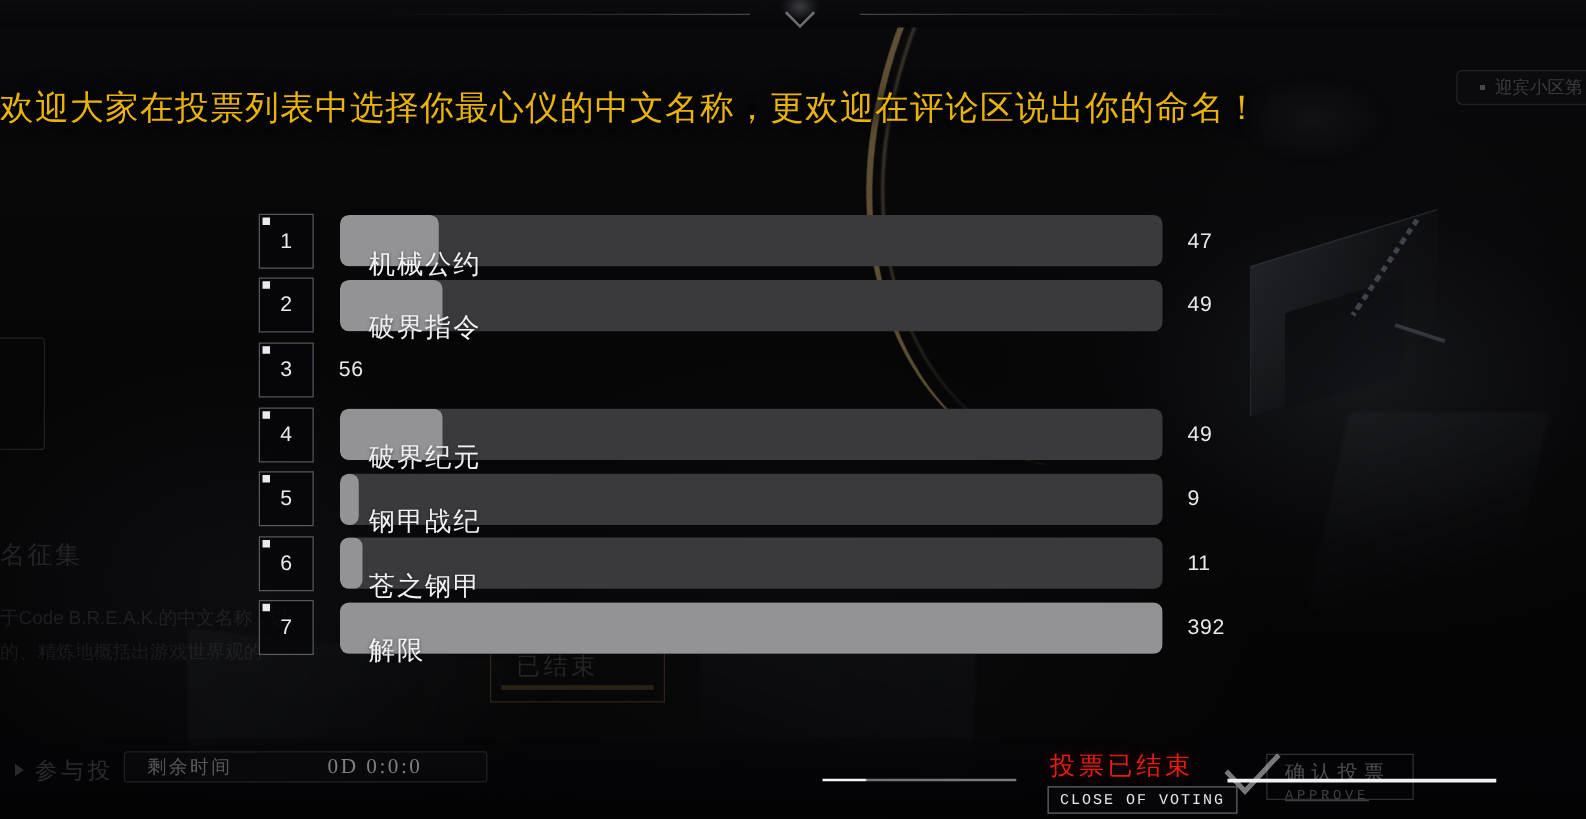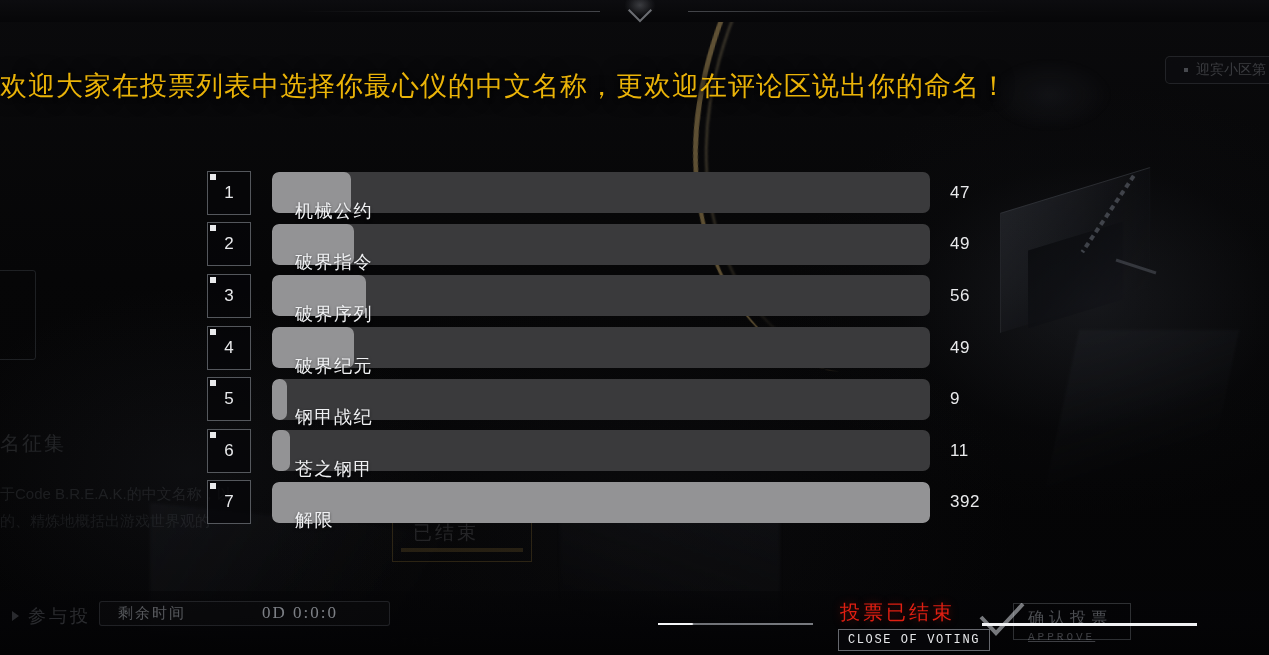--- a/index.html
+++ b/index.html
@@ -213,21 +213,21 @@
     overflow: hidden;
   }
   .bar-fill {
     position: absolute; left: 0; top: 0; bottom: 0;
     background: #939395;
     border-radius: 7px;
   }
   .bar-label {
     position: absolute; left: 23px; top: 0; bottom: 0;
     display: flex; align-items: center;
-    font-size: 18px;
+    font-size: 21px;
     color: #f0f1f3;
     letter-spacing: 1.5px;
     text-shadow: 0 1px 3px rgba(0,0,0,0.55);
     margin-top: 36px;
   }
   .vote-count {
     margin-left: 20px;
     font-size: 17px;
     color: #e9eaec;
     letter-spacing: 0.5px;
@@ -385,26 +385,20 @@
           </div>
           <div class="bar-label">破界指令</div>
         </div>
         <div class="vote-count">49</div>
       </div>
       <div class="vote-row">
         <div class="num-box">
           <span class="corner"></span>
           <span>3</span>
         </div>
-        <div class="bar-wrap">
-          <div class="bar-track">
-            <div class="bar-fill" style="width: 94px;"></div>
-          </div>
-          <div class="bar-label">破界序列</div>
-        </div>
         <div class="vote-count">56</div>
       </div>
       <div class="vote-row">
         <div class="num-box">
           <span class="corner"></span>
           <span>4</span>
         </div>
         <div class="bar-wrap">
           <div class="bar-track">
             <div class="bar-fill" style="width: 82px;"></div>

